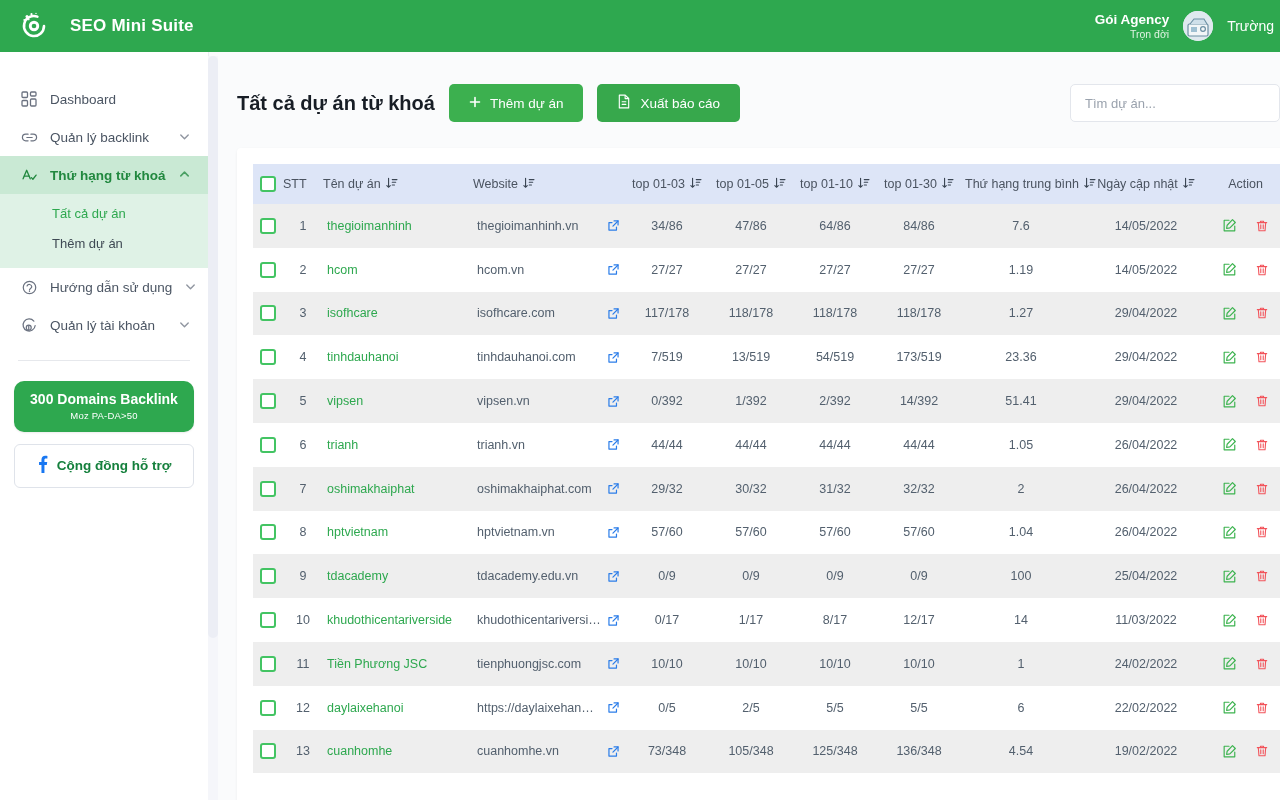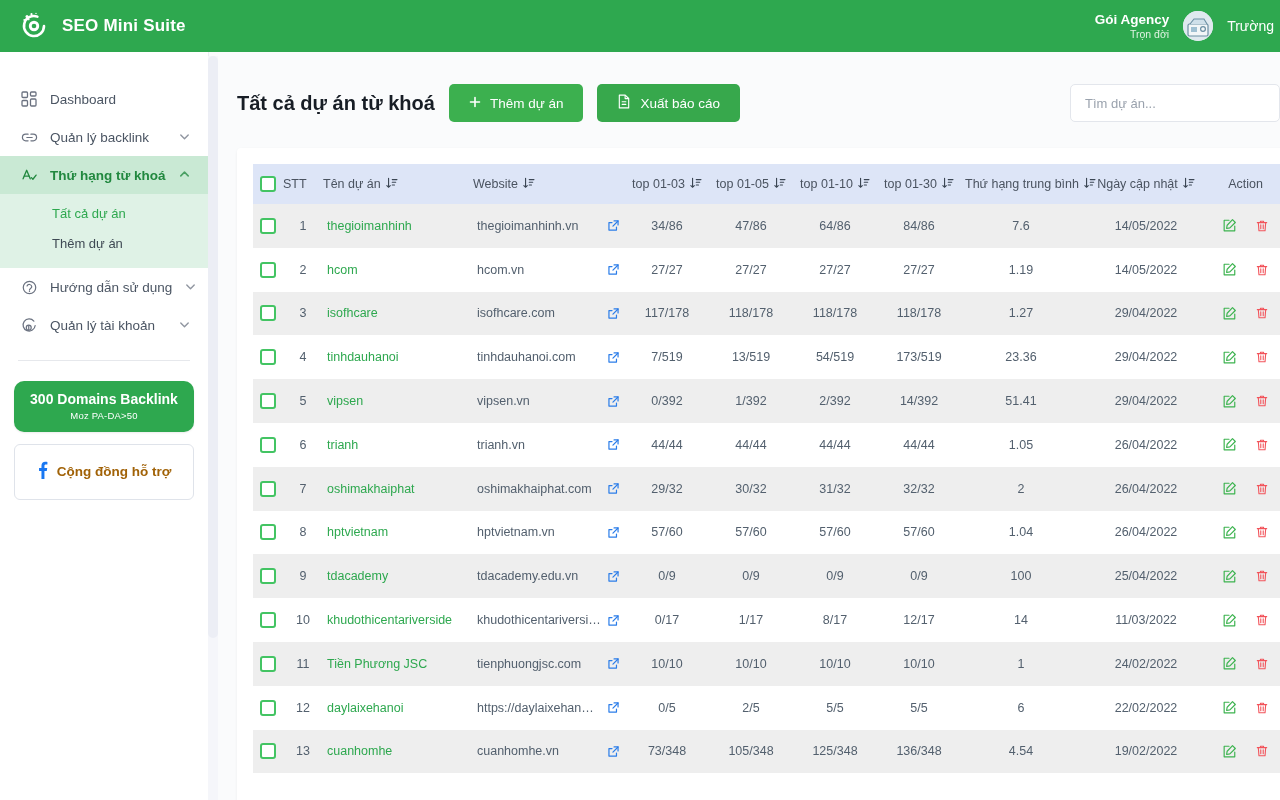--- a/index.html
+++ b/index.html
@@ -12,21 +12,21 @@
   }
 
   
   .topbar {
     position: absolute; top: 0; left: 0;
     width: 1280px; height: 52px;
     background: #2EA84F;
     display: flex; align-items: center;
     z-index: 30;
   }
-  .brand { display: flex; align-items: center; gap: 12px; padding-left: 18px; }
+  .brand { display: flex; align-items: center; gap: 20px; padding-left: 18px; }
   .logo-mark { width: 32px; height: 32px; position: relative; flex: 0 0 auto; }
   .brand-name {
     color: #fff; font-size: 17px; font-weight: 700; letter-spacing: .2px;
     white-space: nowrap;
   }
   .topbar-right {
     margin-left: auto; display: flex; align-items: center;
     gap: 14px; padding-right: 0px;
   }
   .plan { text-align: right; line-height: 1.15; }
@@ -72,23 +72,23 @@
   .promo { padding: 20px 14px 0 14px; }
   .promo-btn {
     background: #2EA84F; border-radius: 10px; color: #fff;
     text-align: center; padding: 10px 8px 11px; cursor: pointer;
     box-shadow: 0 1px 2px rgba(0,0,0,.08);
   }
   .promo-title { font-size: 14px; font-weight: 700; line-height: 1.2; }
   .promo-sub { font-size: 9.5px; margin-top: 2px; letter-spacing: .2px; }
   .fb-btn {
     margin-top: 12px; background: #fff; border: 1px solid #dfe3ea;
-    border-radius: 6px; height: 56px; display: flex; align-items: center;
+    border-radius: 6px; height: 44px; display: flex; align-items: center;
     justify-content: center; gap: 8px; cursor: pointer;
-    color: #a16207; font-size: 13.5px; font-weight: 600;
+    color: #15803d; font-size: 13.5px; font-weight: 600;
   }
 
   
   .side-scroll {
     position: absolute; left: 208px; top: 56px;
     width: 10px; height: 744px; background: #f5f6fa;
     z-index: 6;
   }
   .side-thumb {
     position: absolute; left: 208px; top: 56px;

